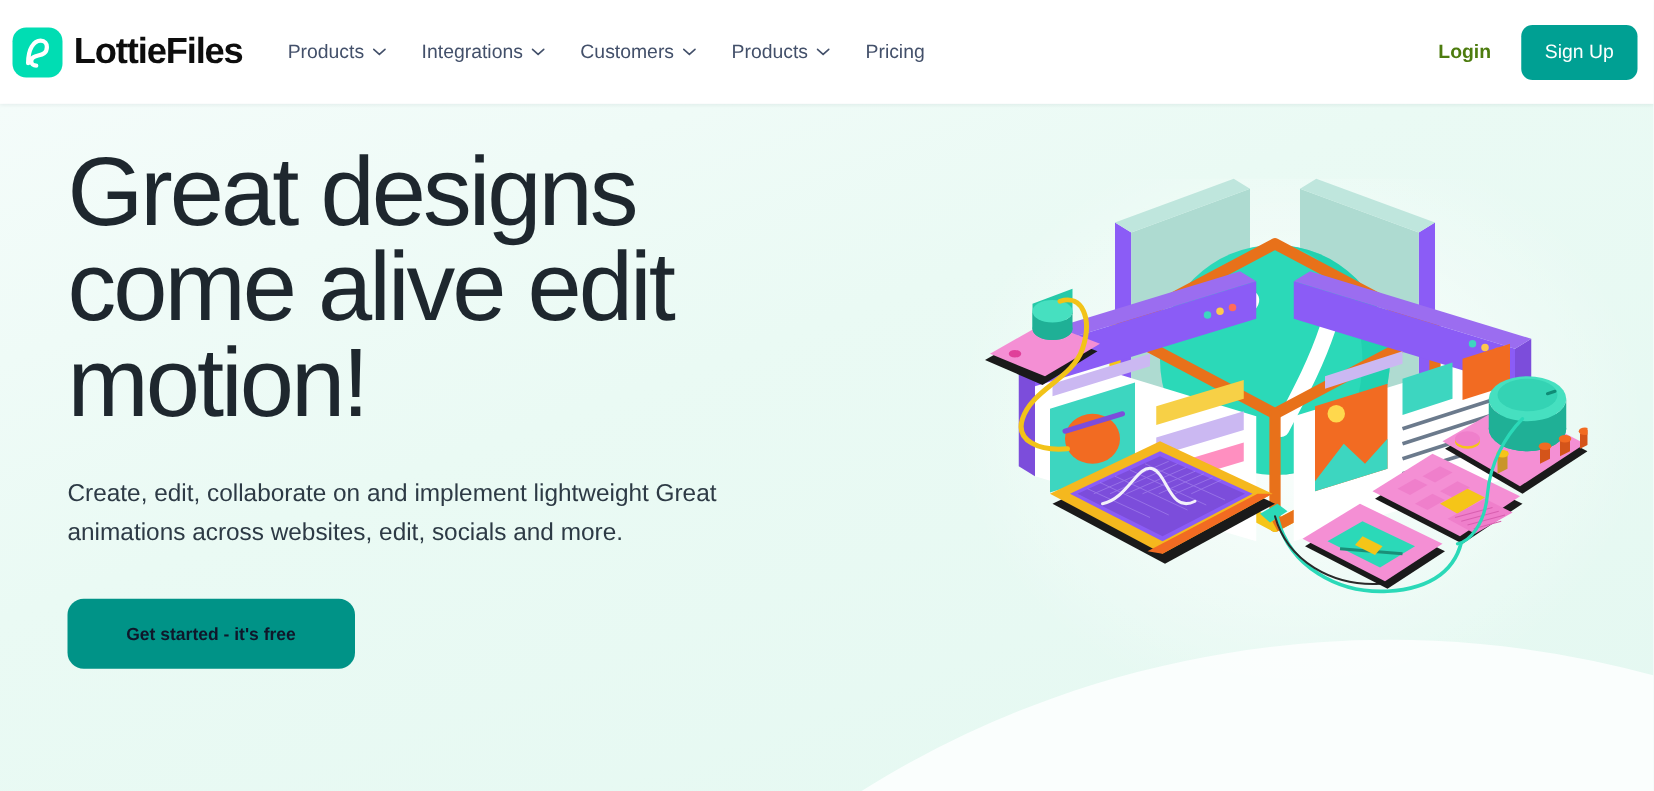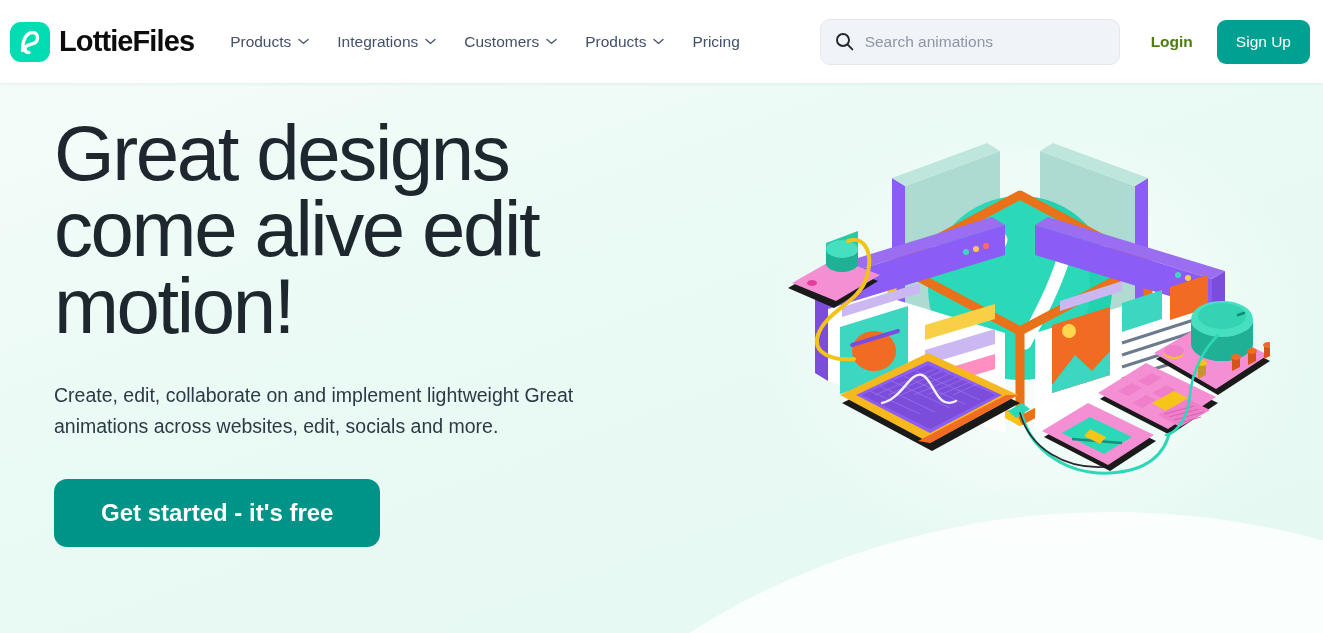--- a/index.html
+++ b/index.html
@@ -98,23 +98,23 @@
     font-size: 78px; font-weight: 400; line-height: 0.98;
     letter-spacing: -2.4px; color: #1E272E;
   }
   .hero-sub {
     margin-top: 36px;
     font-size: 19.5px; line-height: 1.55; color: #2D3A45; max-width: 560px;
   }
   .cta-btn {
     margin-top: 38px;
     display: inline-block;
-    background: #009387; color: #ffffff;
+    background: #009387; color: #0f172a;
     font-family: "Liberation Sans", sans-serif;
-    font-size: 24px; font-weight: 700;
+    font-size: 14px; font-weight: 700;
     border: none; border-radius: 13px;
     padding: 20px 47px; cursor: pointer; white-space: nowrap;
   }
 
   .illustration { position: absolute; left: 770px; top: 20px; width: 500px; height: 420px; z-index: 4; }
   .illustration svg { display: block; }
 </style>
 </head>
 <body>
 
@@ -156,27 +156,20 @@
         <svg class="chev" width="11" height="7" viewBox="0 0 11 7">
           <path d="M1 1.5 L5.5 5.5 L10 1.5" fill="none" stroke="#43506A" stroke-width="1.3" stroke-linecap="round"></path>
         </svg>
       </div>
       <div class="nav-item">
         <span>Pricing</span>
       </div>
     </div>
 
     <div class="header-right">
-      <div class="search-box">
-        <svg width="19" height="19" viewBox="0 0 19 19">
-          <circle cx="8" cy="8" r="6" fill="none" stroke="#1E272E" stroke-width="1.9"></circle>
-          <path d="M12.6 12.6 L17.4 17.4" stroke="#1E272E" stroke-width="1.9" stroke-linecap="round"></path>
-        </svg>
-        <input class="search-input" type="text" placeholder="Search animations" style="">
-      </div>
       <div class="login-link">Login</div>
       <button class="signup-btn">Sign Up</button>
     </div>
   </div>
 
   <div class="hero">
     <div class="floor"></div>
     <div class="glow"></div>
 
     <div class="hero-copy">

